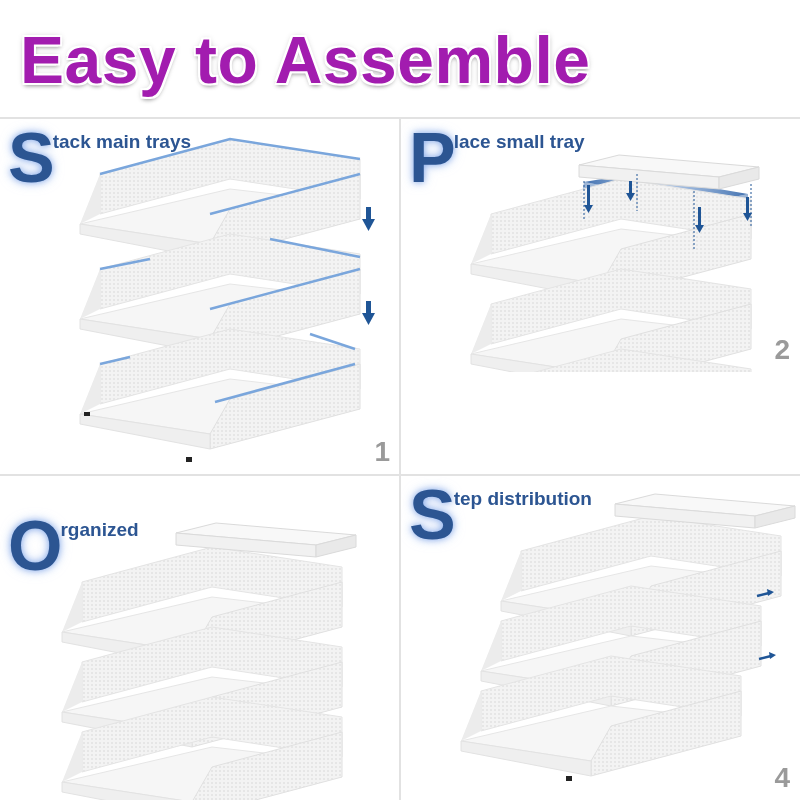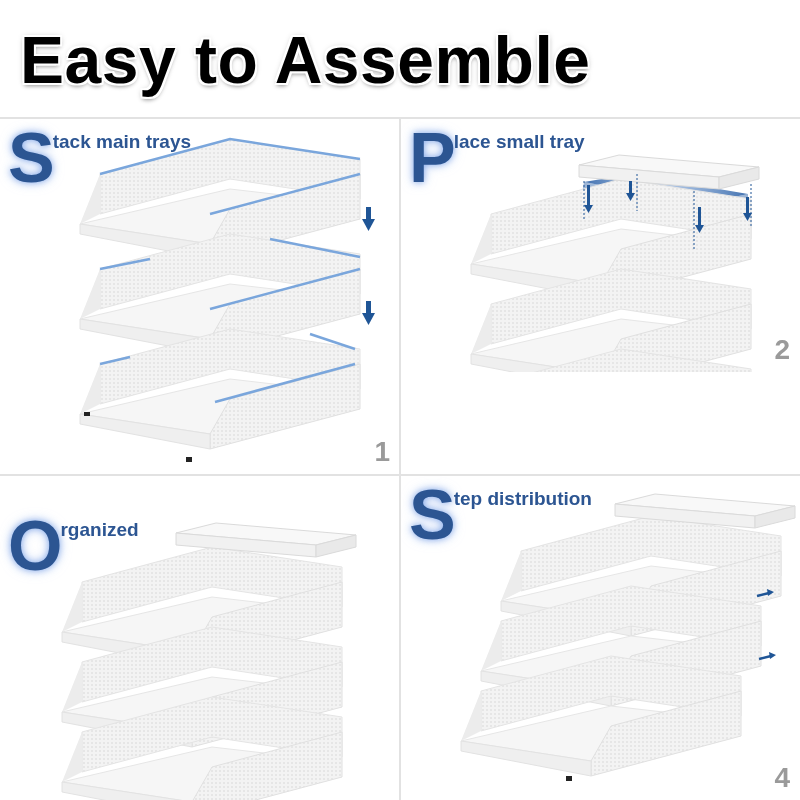--- a/index.html
+++ b/index.html
@@ -1,18 +1,18 @@
 <!DOCTYPE html>
 <html><head>
 <meta charset="utf-8">
 <style>
   html, body { margin:0; padding:0; }
   body { width:800px; height:800px; background:#ffffff; position:relative; overflow:hidden;
          font-family:"Liberation Sans", "DejaVu Sans", sans-serif; }
-  .title { position:absolute; left:20px; top:22px; font-size:66px; font-weight:bold; color:#000000;
+  .title { position:absolute; left:20px; top:22px; font-size:66px; font-weight:bold; color:#a21caf;
            letter-spacing:0.5px;
            text-shadow: -2px -2px 0 #fff, 2px -2px 0 #fff, -2px 2px 0 #fff, 2px 2px 0 #fff,
                         0 3px 4px rgba(0,0,0,0.35), 0 0 6px rgba(0,0,0,0.25); }
   .grid-line-h { position:absolute; height:2px; background:#e2e2e2; }
   .grid-line-v { position:absolute; width:2px; background:#e2e2e2; }
   .panel { position:absolute; width:400px; height:340px; overflow:hidden;text-align:center; }
   .heading { position:absolute; left:8px; top:4px; color:#2c5592; white-space:nowrap; }
   .heading .big { font-size:70px; font-weight:bold; line-height:70px; display:inline-block; vertical-align:top;
                   text-shadow: 0 0 6px rgba(120,160,230,0.8), 0 0 12px rgba(150,180,240,0.6); }
   .heading .rest { font-size:19px; font-weight:bold; display:inline-block; vertical-align:top; margin-top:8px; margin-left:-2px; }

